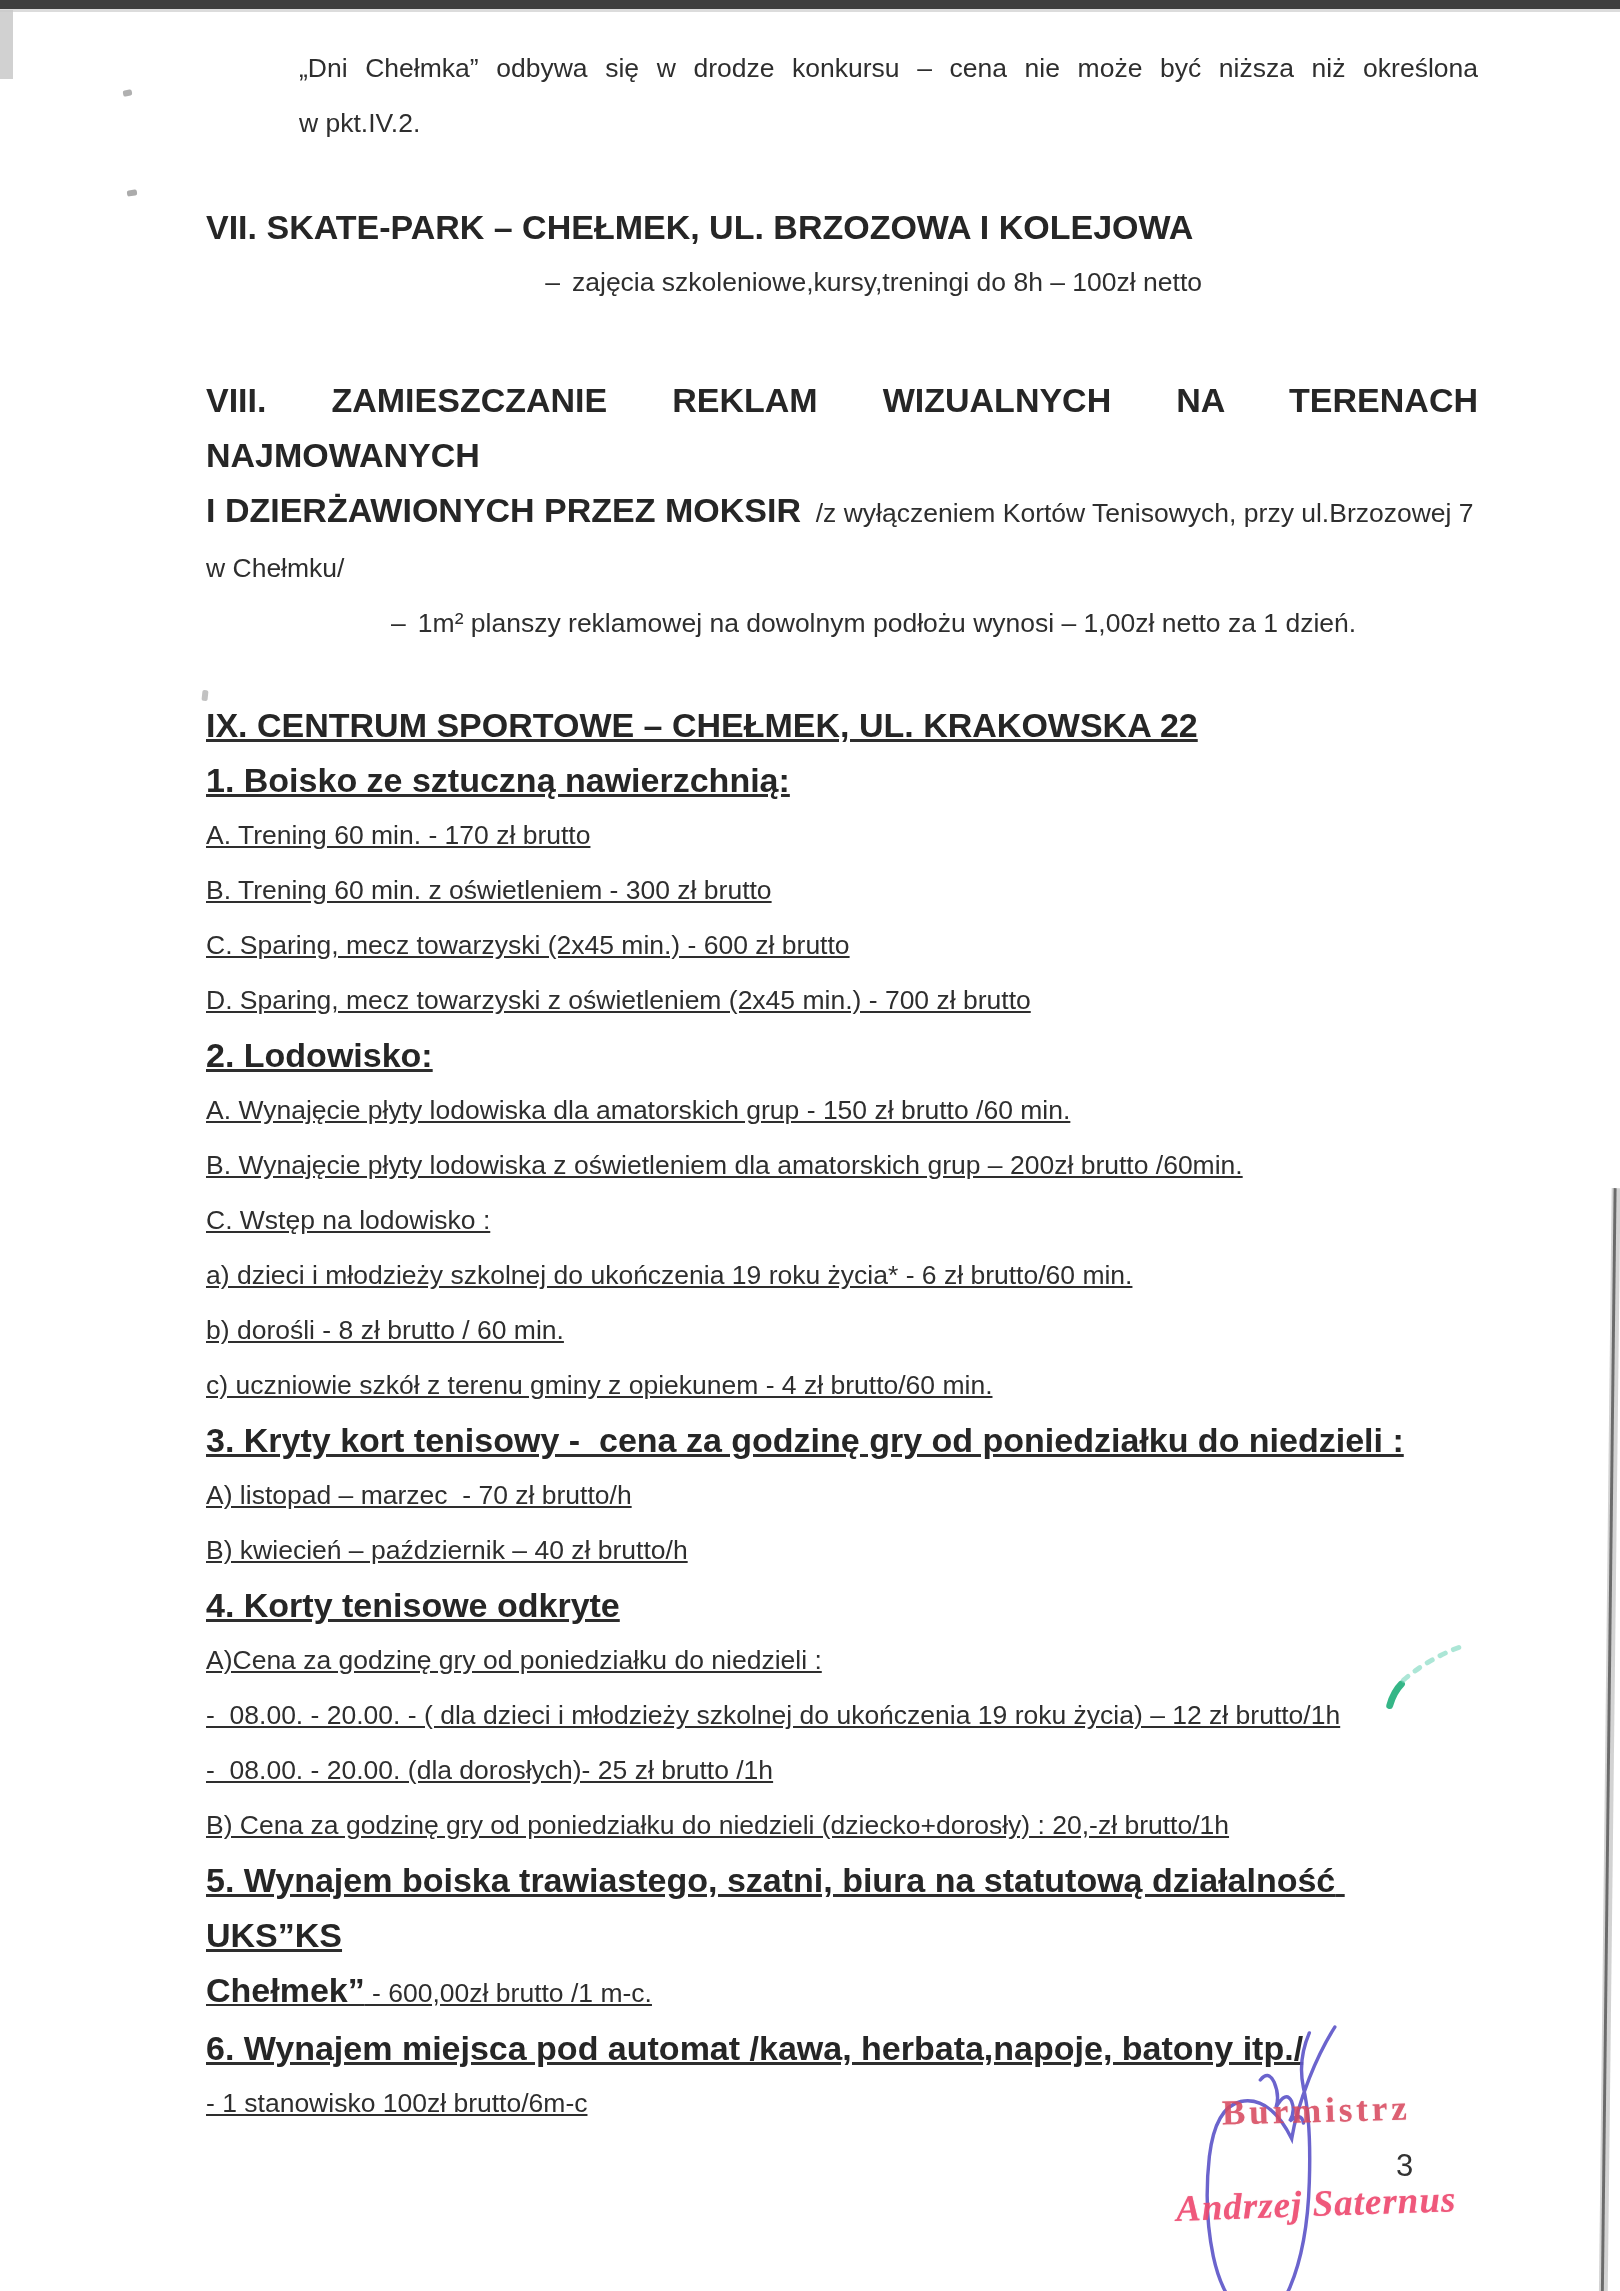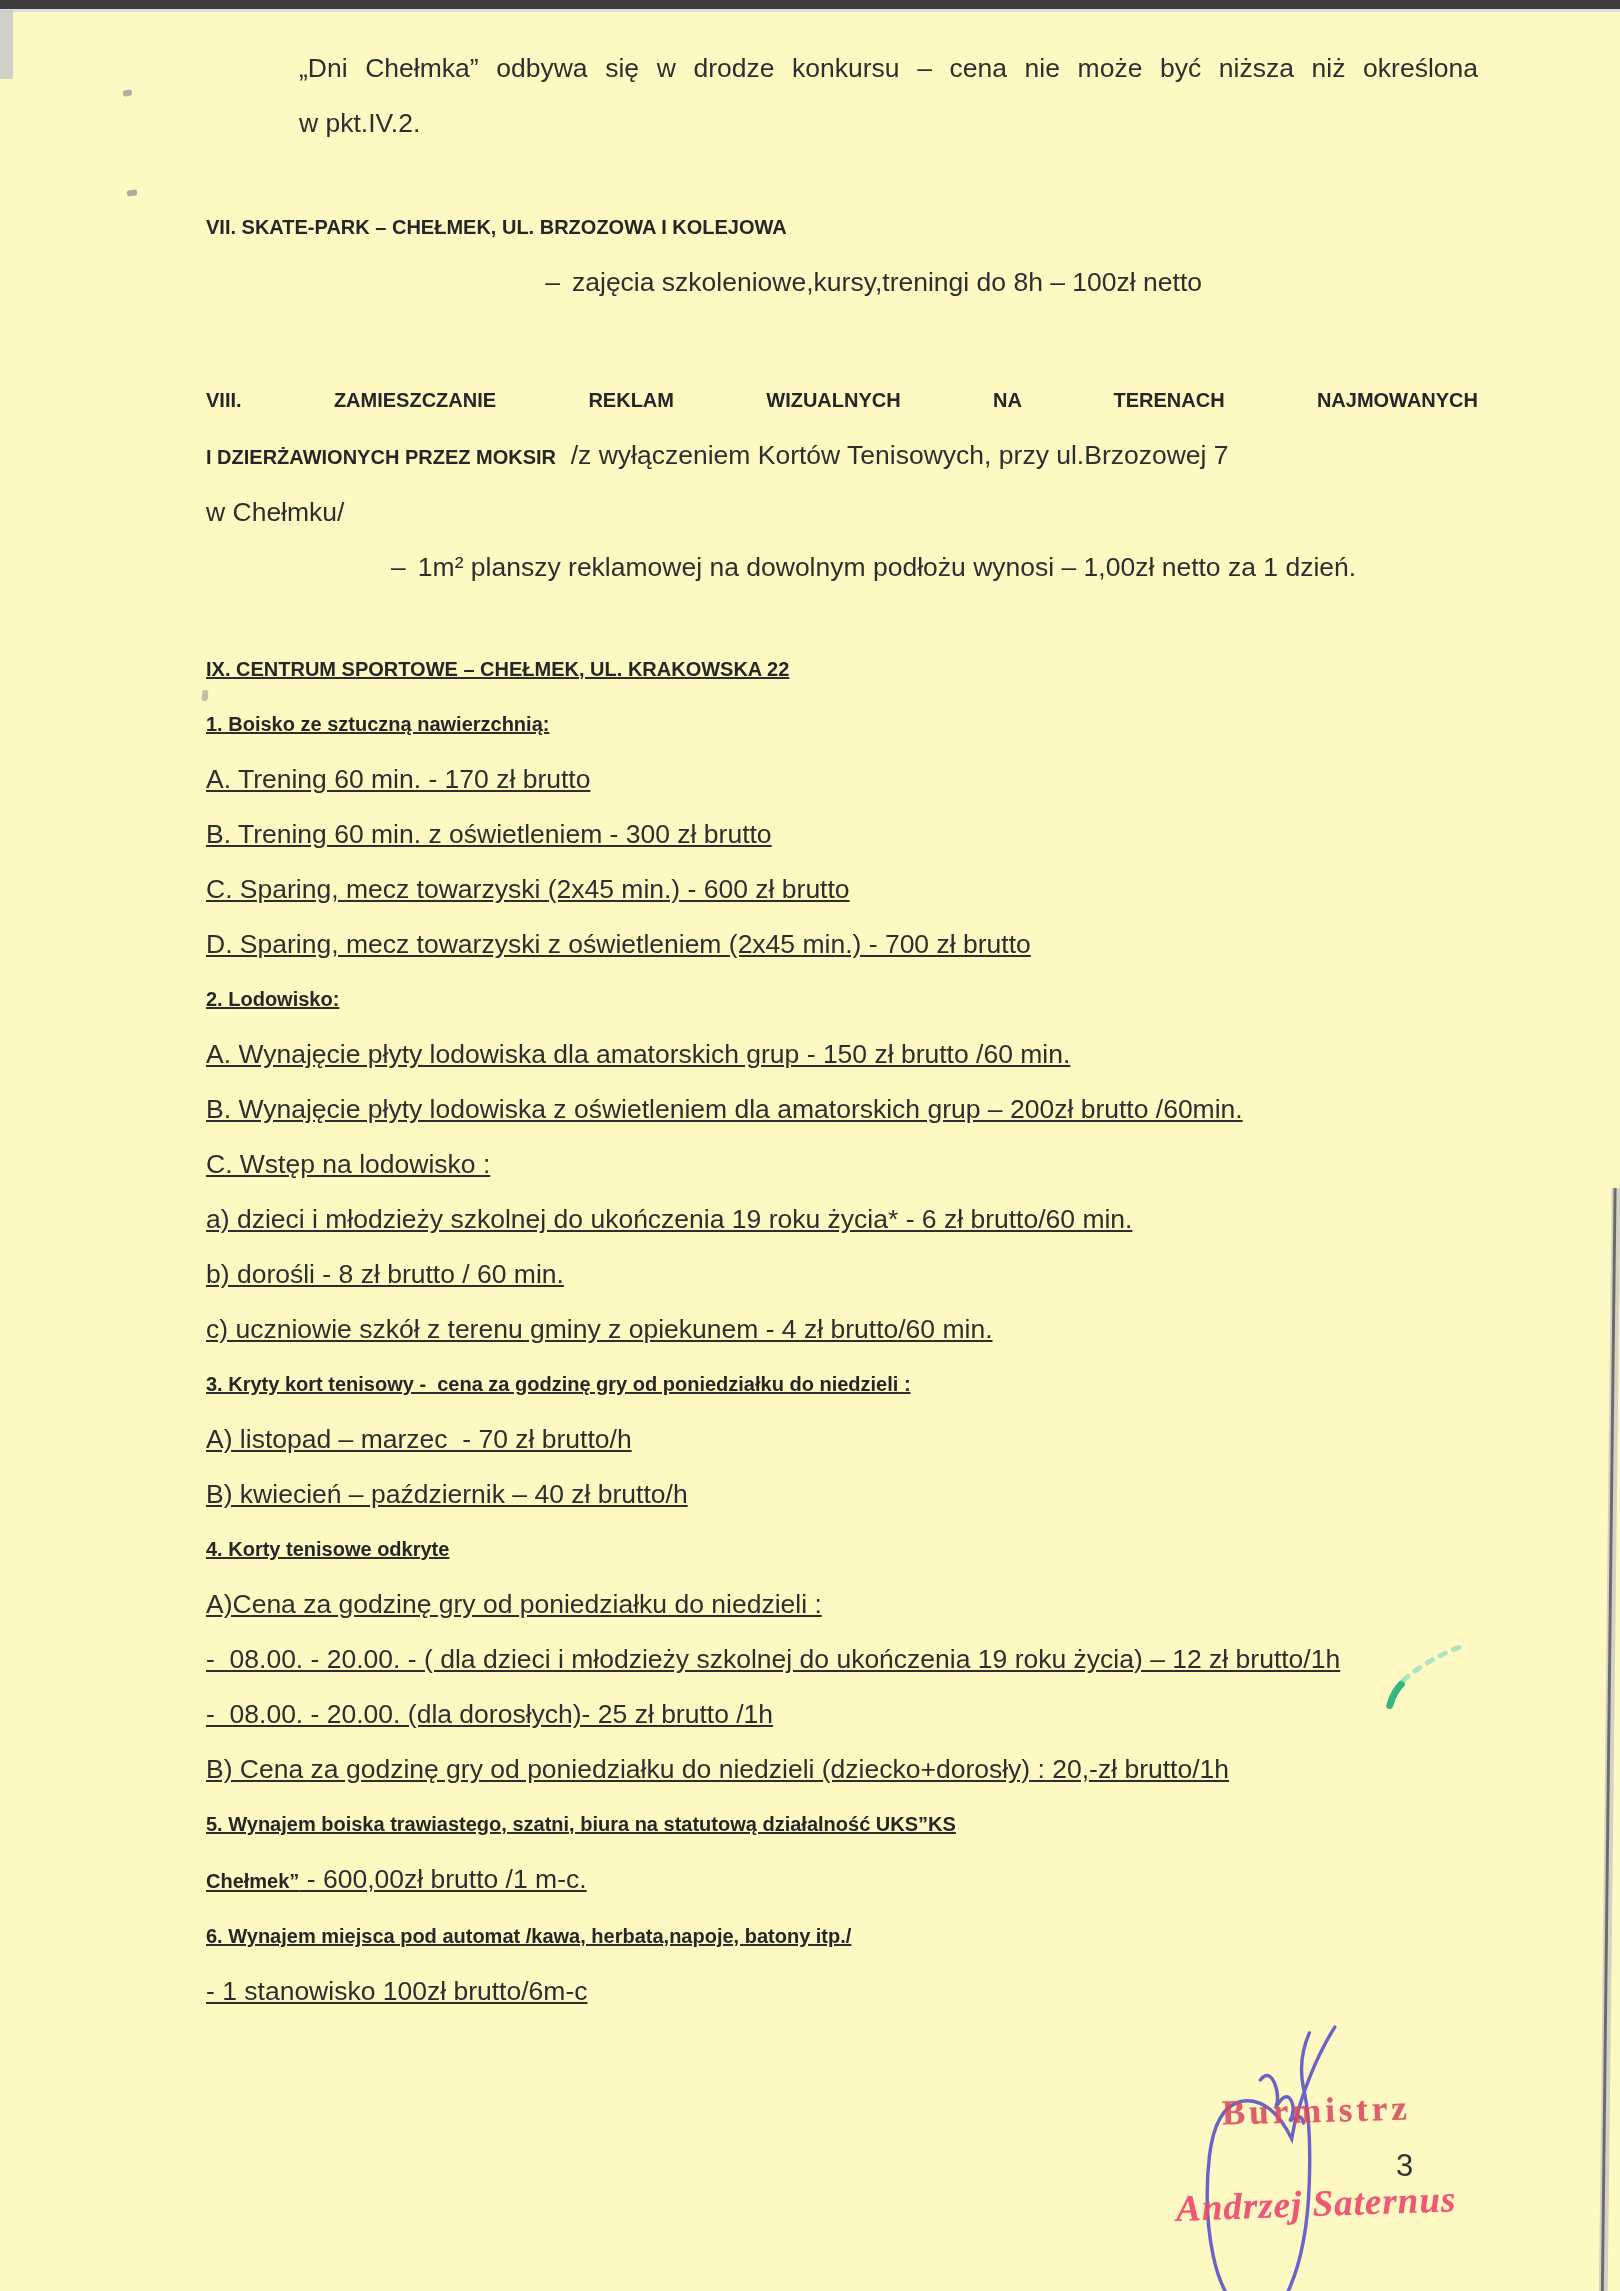--- a/index.html
+++ b/index.html
@@ -1,39 +1,39 @@
 <!DOCTYPE html>
 <html><head>
 <meta charset="utf-8">
 <style>
   html,body{margin:0;padding:0;background:#e9e9e9;}
   .page{
     position:relative;
     width:1620px;height:2292px;
-    background:#fef9c3;
+    background:#ffffff;
     font-family:"Liberation Sans", sans-serif;
     color:#2e2e2e;
     overflow:hidden;
   }
   
   .scan-top-band{position:absolute;top:0;left:0;width:100%;height:8.8px;background:#3e3e3e;}
   .scan-top-band-soft{position:absolute;top:8.8px;left:0;width:100%;height:2.9px;background:#dcdcdc;}
   .scan-left-block{position:absolute;top:9.8px;left:0;width:12.7px;height:69px;background:#c9c9c9;opacity:.85;}
   .speck{position:absolute;background:#8f8f8f;border-radius:2px;}
   .speck.s1{left:123px;top:90px;width:8.8px;height:5.9px;transform:rotate(-12deg);opacity:.7;}
   .speck.s2{left:127px;top:190px;width:9.8px;height:5.9px;transform:rotate(-8deg);opacity:.75;}
   .speck.s3{left:202px;top:690px;width:5.9px;height:10.8px;transform:rotate(6deg);opacity:.55;}
 
   .content{position:absolute;left:206px;top:41px;width:1272px;}
   .ln{
     font-size:26.5px;line-height:55px;min-height:55px;
     white-space:pre-wrap;
   }
   .bold{font-weight:bold;color:#262626;}
-  .hline{font-size:20px;}
+  .hline{font-size:34px;}
   .just{text-align:justify;text-align-last:justify;}
   .intro{margin-left:93px;}
   .sec7{margin-top:49px;}
   .sec8{margin-top:63px;}
   .sec9{margin-top:47px;text-decoration:underline;}
   .bullet{padding-left:51px;text-align:center;}
   .bullet .dash{display:inline-block;width:39px;}
 
   
   .stamp-title{

